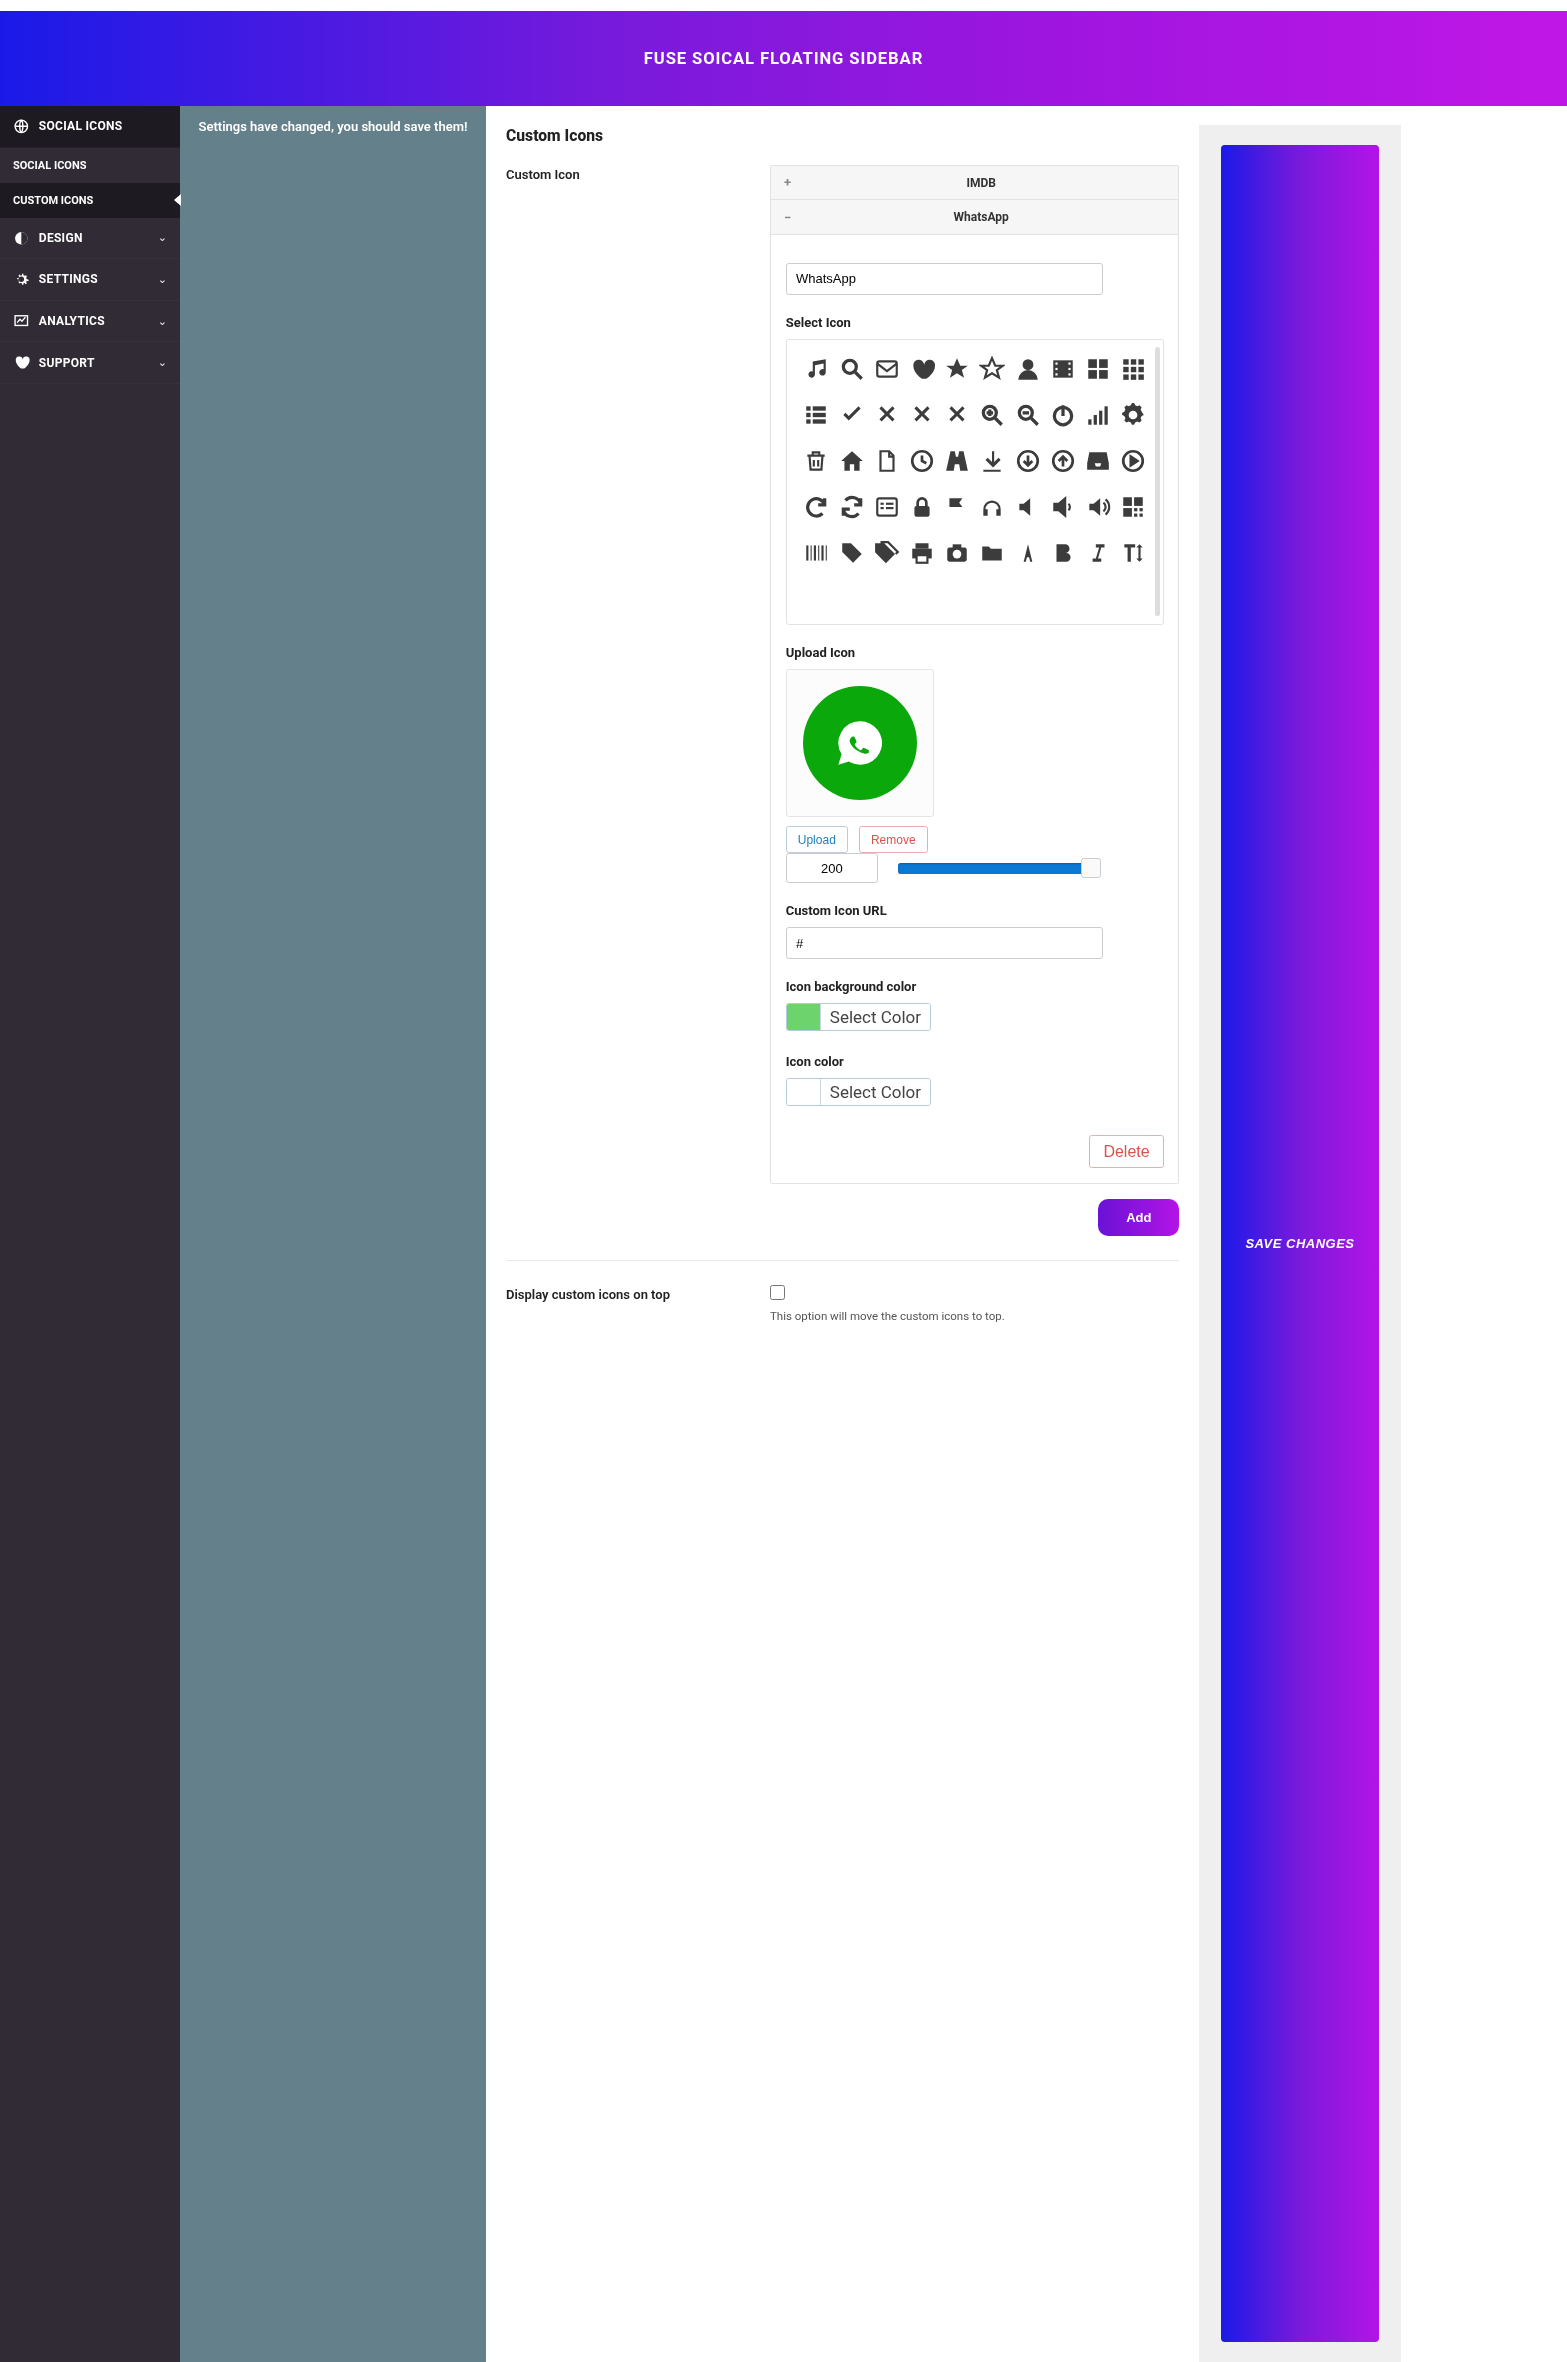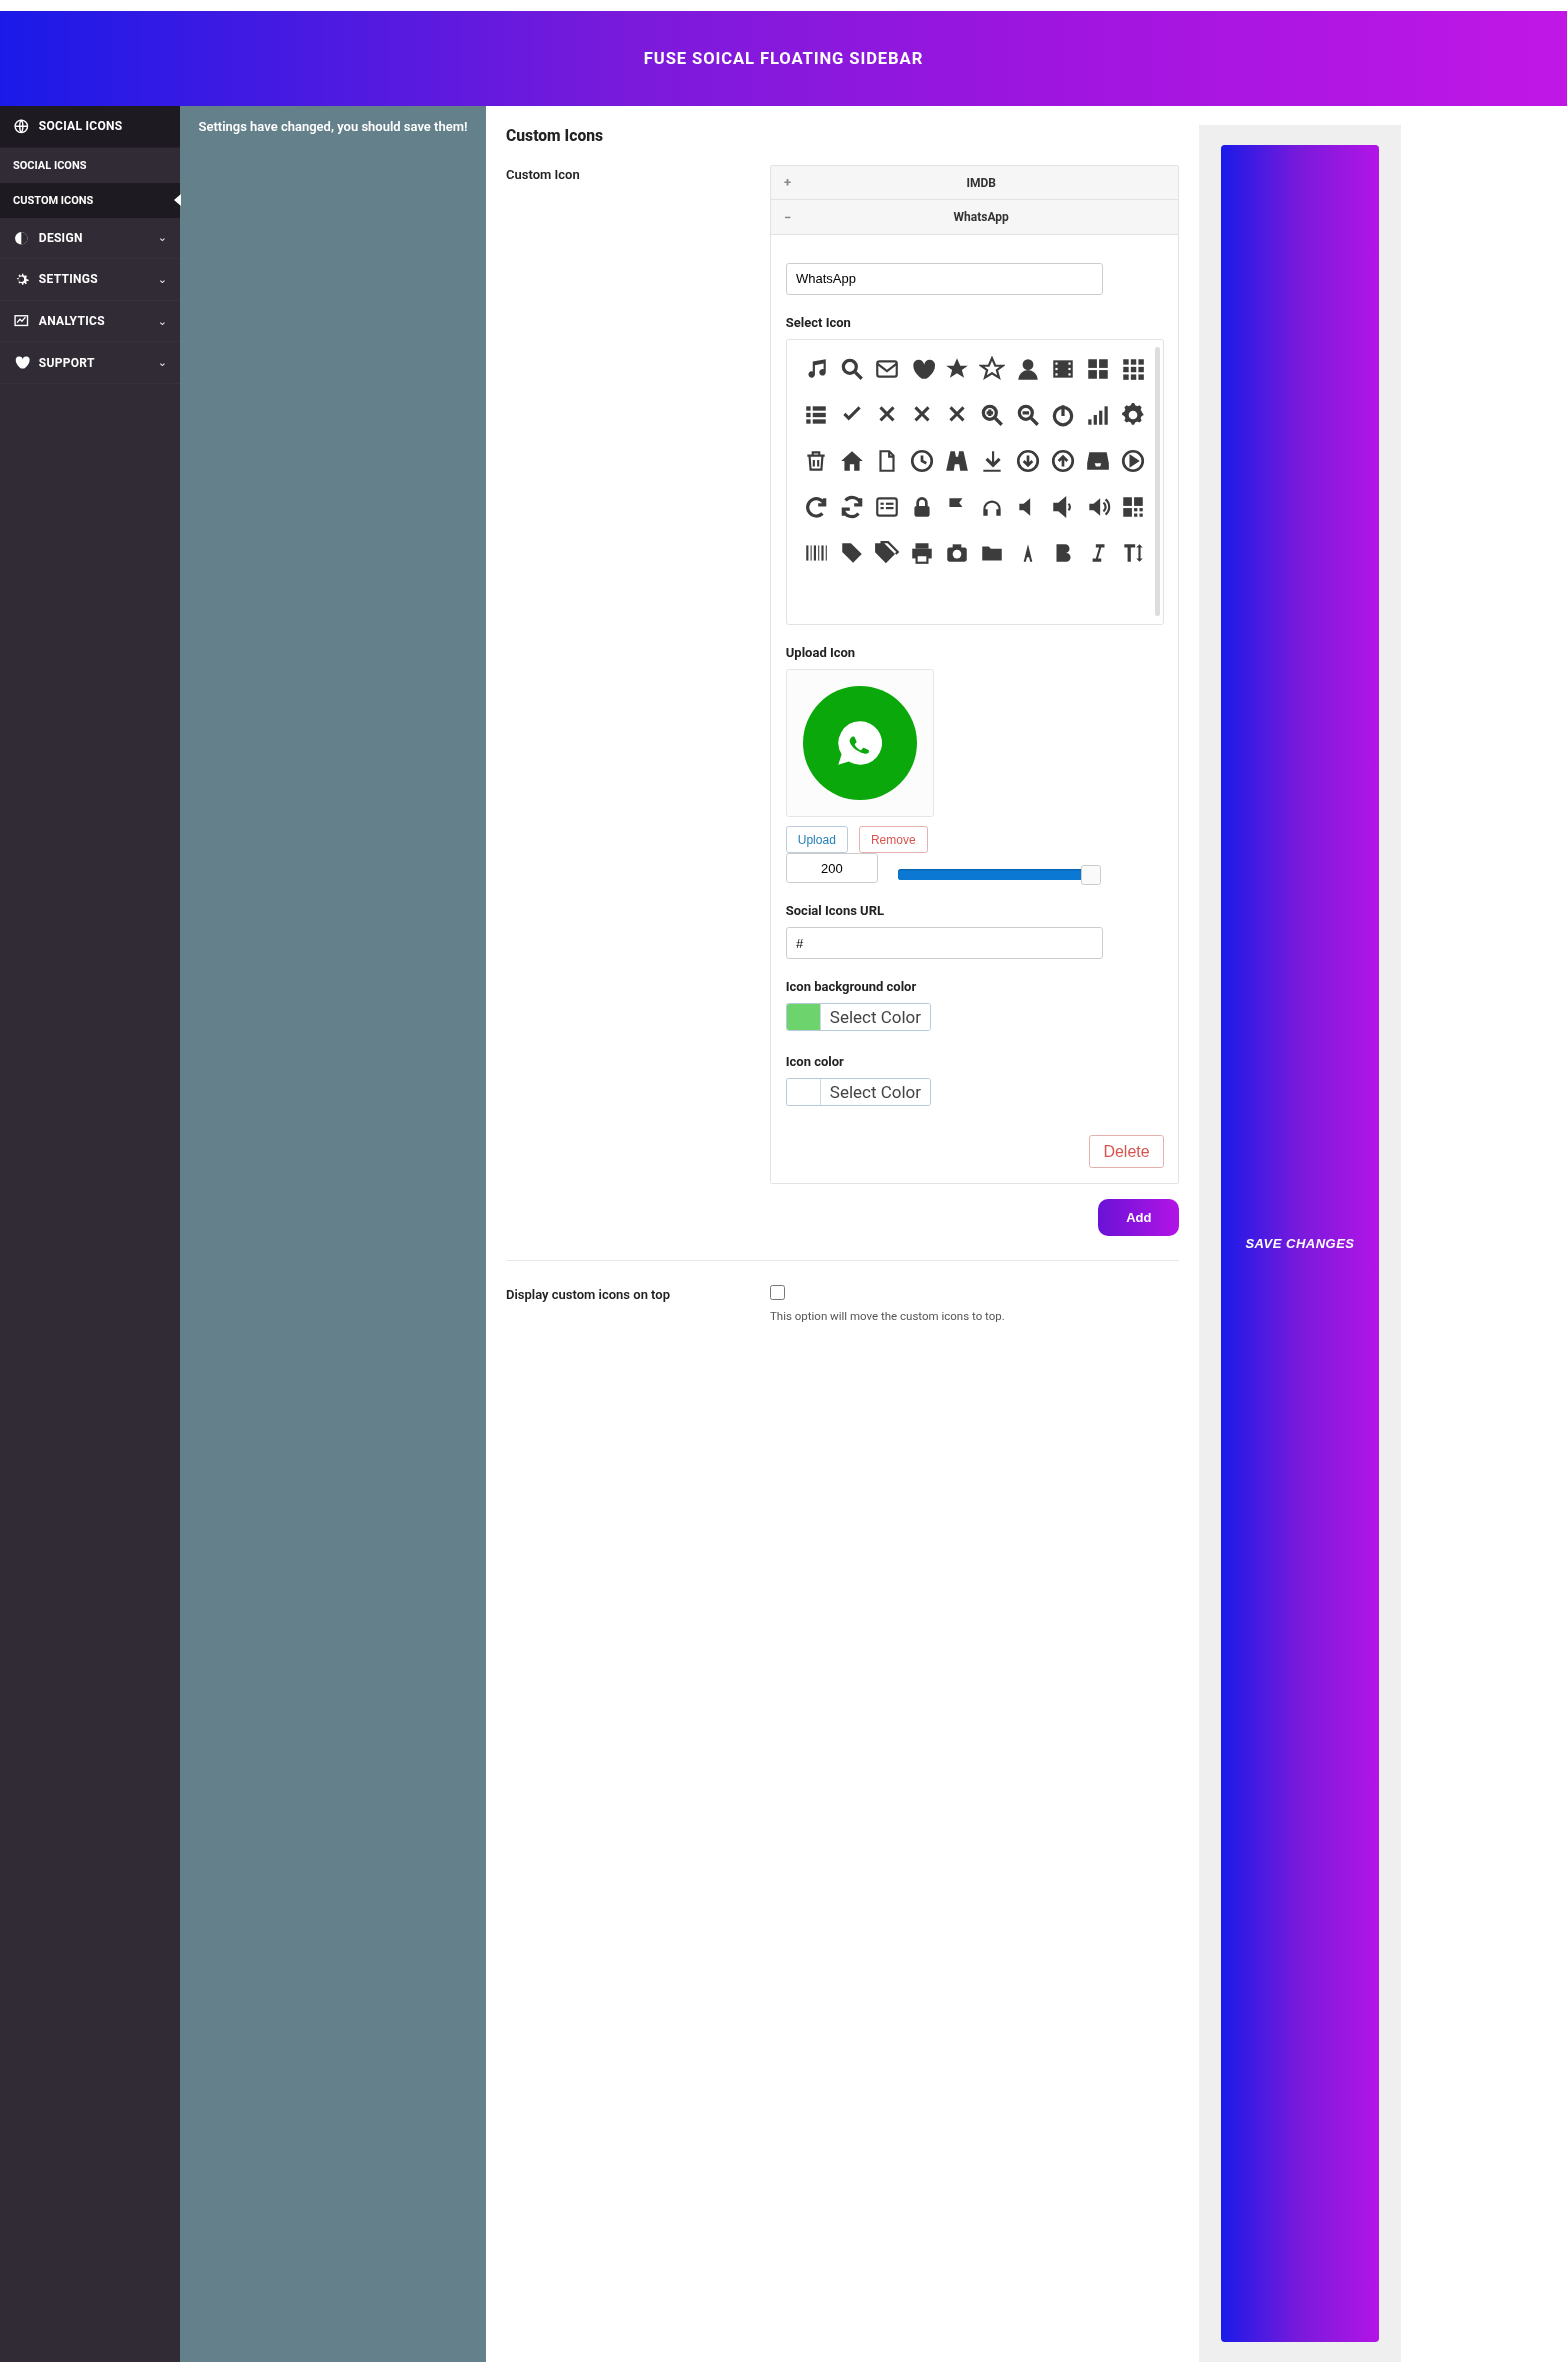--- a/index.html
+++ b/index.html
@@ -71,21 +71,21 @@
   width: 114px; height: 114px; background: #0aa80a; border-radius: 50%;
   display: flex; align-items: center; justify-content: center;
 }
 .wa-circle svg { width: 52px; height: 52px; fill: #fff; }
 .btn-small {
   display: inline-block; border: 0.9px solid #bcd; background: #fff; color: #237fb8;
   padding: 5.5px 11px; border-radius: 2.8px; font-size: 12px; cursor: pointer; margin-right: 7.4px;
 }
 .btn-small.danger { color: #d9534f; border-color: #e3b1ae; }
 .upload-actions { margin-top: 9.2px; }
-.slider-row { display: flex; align-items: flex-end; gap: 20px; }
+.slider-row { display: flex; align-items: center; gap: 20px; }
 .num-input {
   border: 0.9px solid #ccc; border-radius: 2.8px; width: 92px; padding: 6.5px 0;
   text-align: center; font-size: 13px;
 }
 .slider-wrap { position: relative; width: 198px; height: 16.6px; }
 .slider-track { height: 11px; background: #0b79d4; border-radius: 2.8px; width: 100%; position: absolute; top: 2.8px; box-shadow: inset 0 0.9px 1.8px rgba(0,0,0,0.25); }
 .slider-thumb {
   position: absolute; right: -5.5px; top: -1.8px; width: 20px; height: 20px;
   background: #fafafa; border: 0.9px solid #ccc; border-radius: 2.8px;
 }
@@ -540,21 +540,21 @@
                 </div>
 
                 <div class="slider-row">
                   <input class="num-input" value="200" style="">
                   <div class="slider-wrap">
                     <div class="slider-track"></div>
                     <div class="slider-thumb"></div>
                   </div>
                 </div>
 
-                <div class="field-label">Social Icons URL</div>
+                <div class="field-label">Custom Icon URL</div>
                 <input class="text-input" value="#" style="">
 
                 <div class="field-label">Icon background color</div>
                 <div class="color-pick">
                   <div class="color-swatch green"></div>
                   <div class="color-label">Select Color</div>
                 </div>
 
                 <div class="field-label">Icon color</div>
                 <div class="color-pick">

